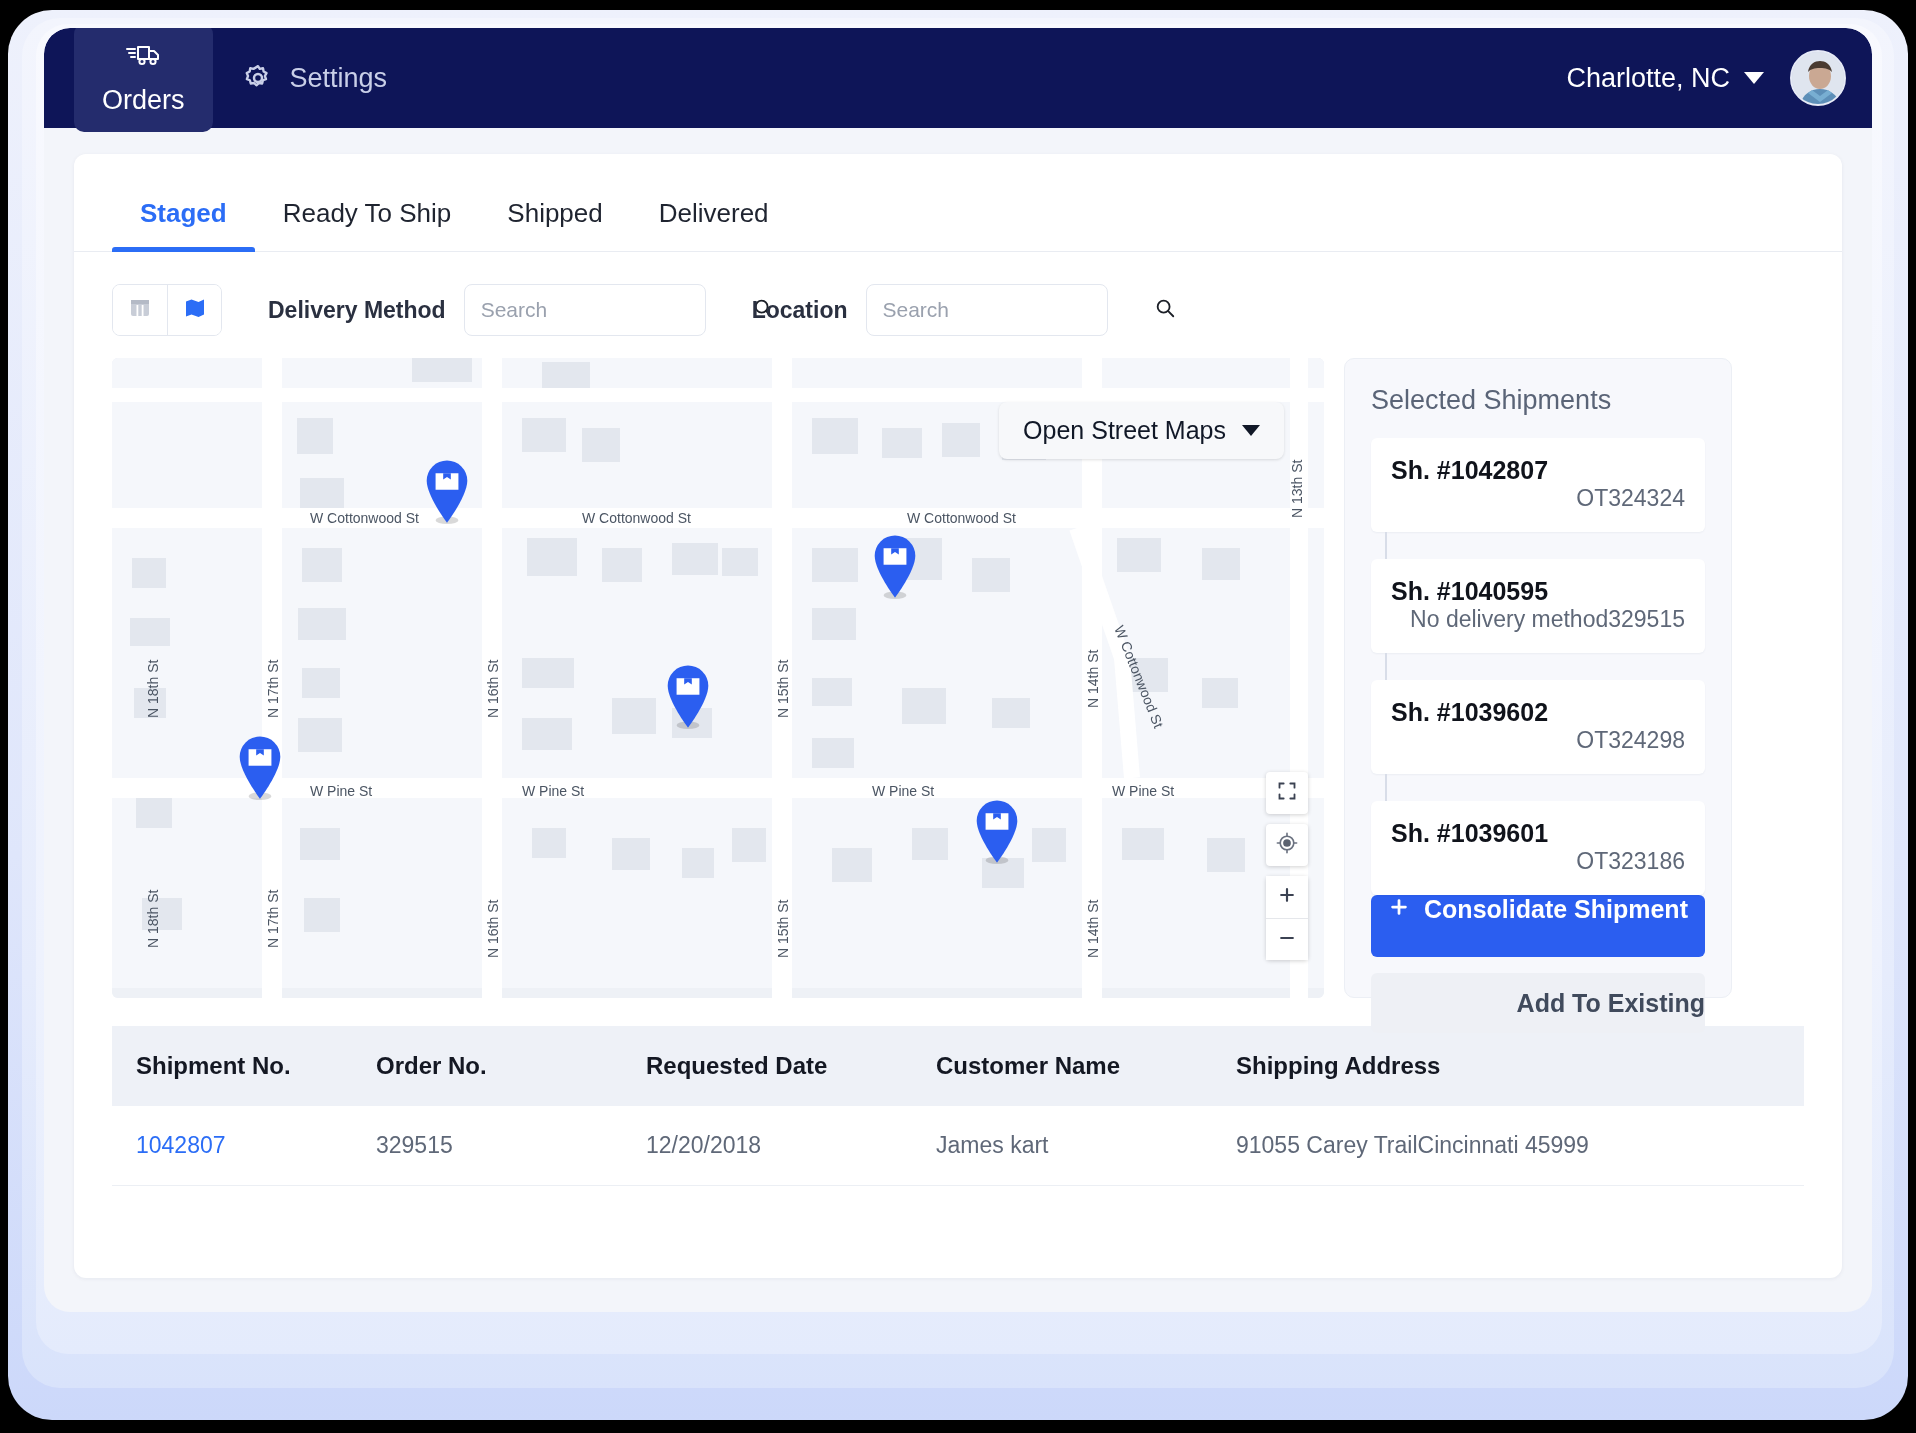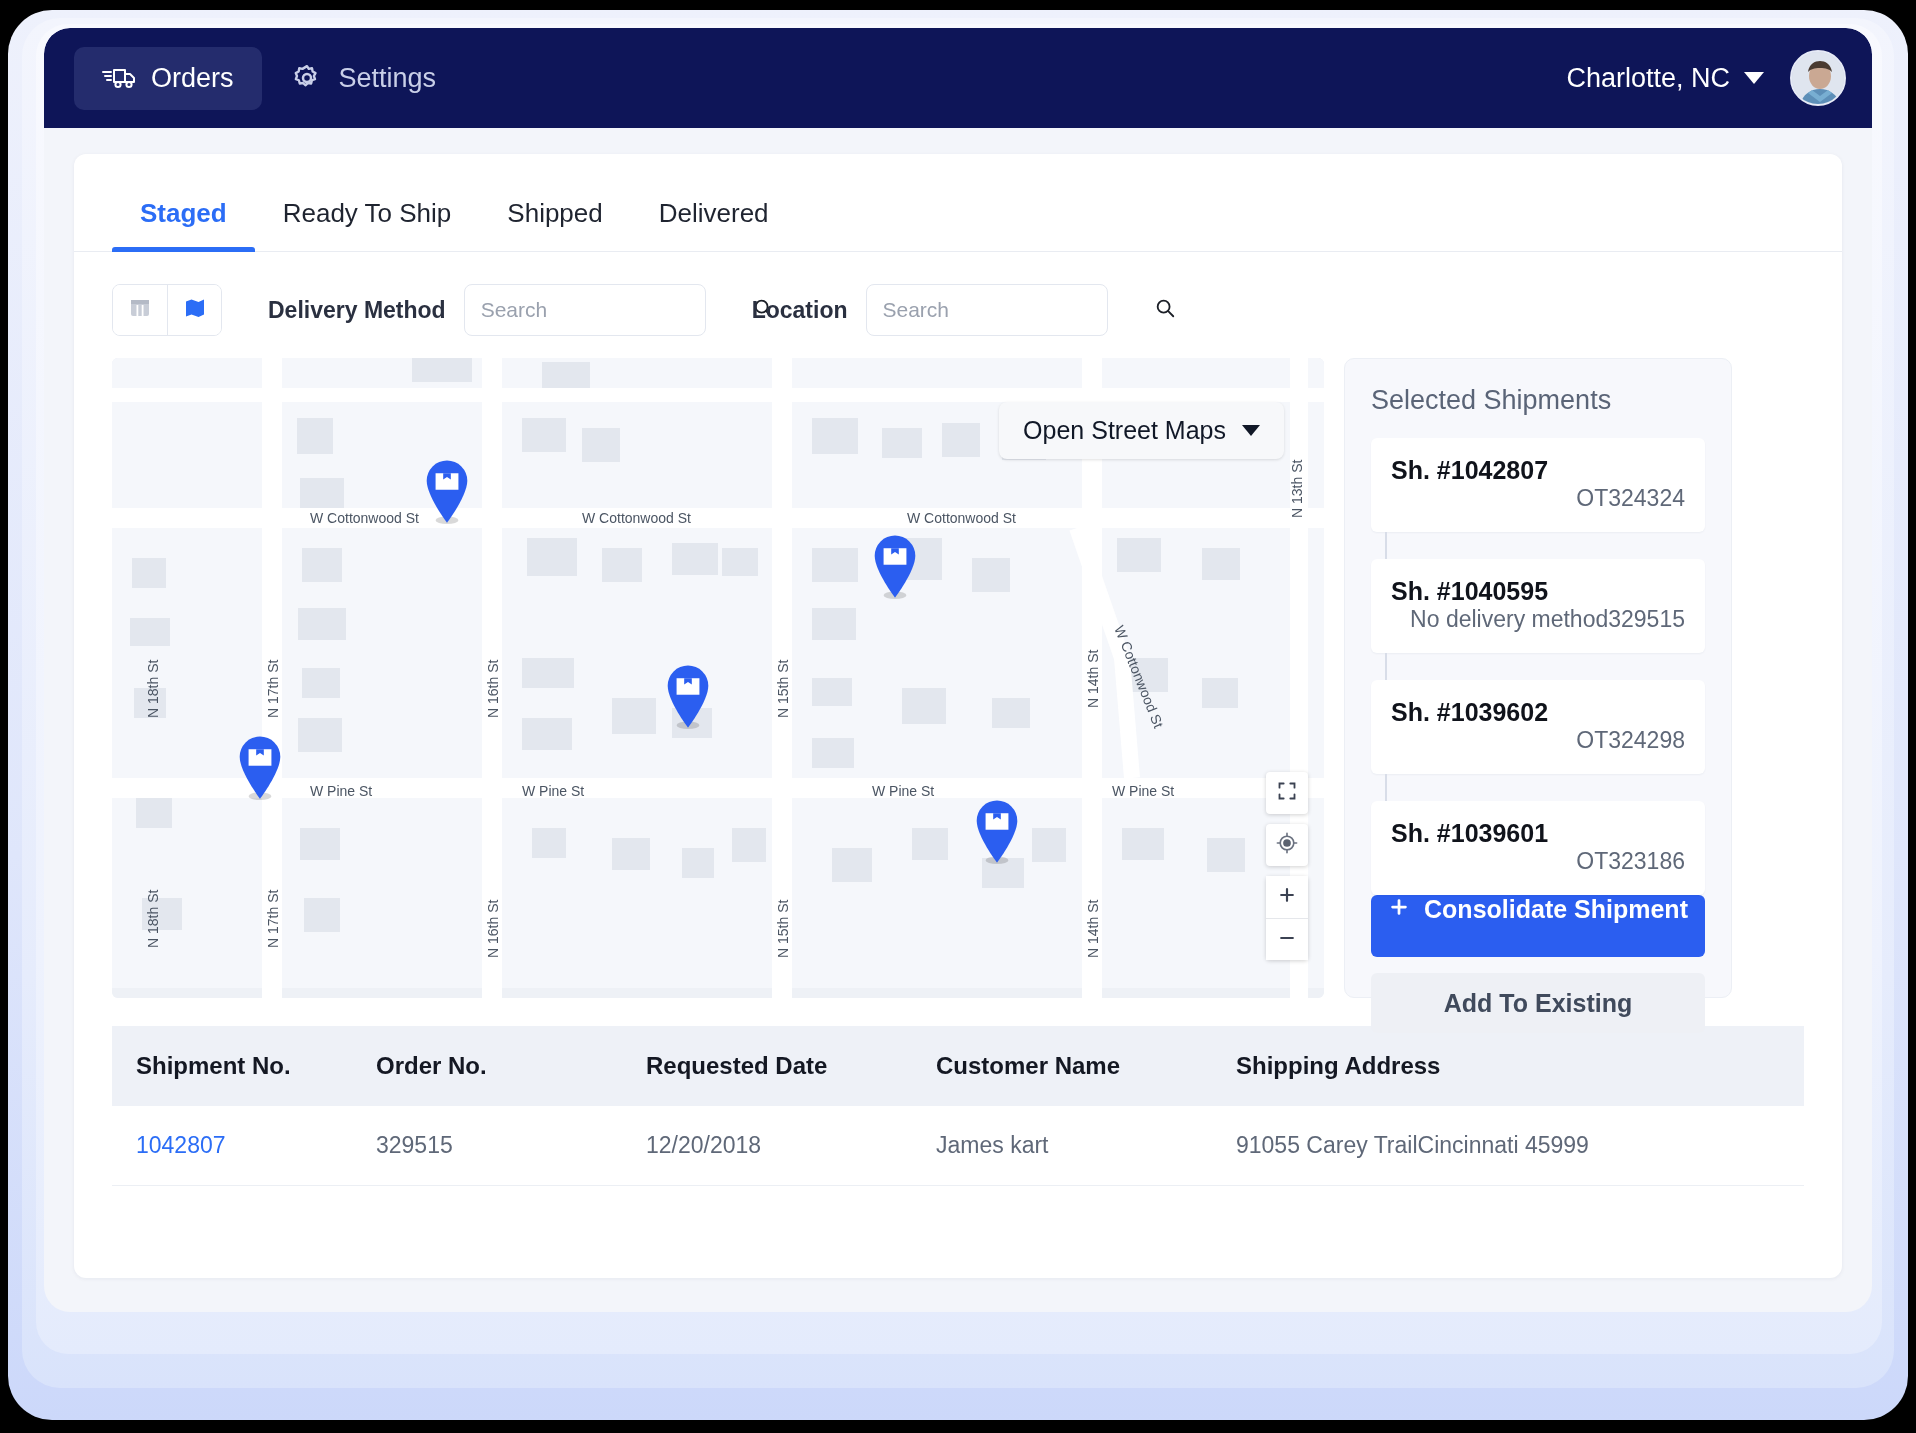--- a/index.html
+++ b/index.html
@@ -50,21 +50,21 @@
     border-radius: 26px 26px 0 0;
   }
   .nav-item {
     display: flex; align-items: center; gap: 15px;
     padding: 16px 28px;
     border-radius: 10px;
     color: #c9cfe8;
     font-size: 27px;
     cursor: pointer;
   }
-  .nav-item.active { background: #242c6d; color: #ffffff; }
+  .nav-item.active { background: #242c6d; color: #ffffff; flex-direction: column; }
   .nav-icon { width: 34px; height: 30px; display:flex; align-items:center; justify-content:center; }
   .nav-spacer { flex: 1; }
   .location {
     display: flex; align-items: center; gap: 14px;
     color: #ffffff; font-size: 27px; cursor: pointer;
     margin-right: 26px;
   }
   .caret-down {
     width: 0; height: 0;
     border-left: 10px solid transparent;
@@ -219,20 +219,21 @@
     cursor: pointer;
     font-family: "Liberation Sans", sans-serif;
   }
   .btn-secondary {
     width: 100%; height: 60px; margin-top: 16px;
     background: #eef0f5; color: #404a5c;
     border: none; border-radius: 6px;
     font-size: 25px; font-weight: 700;
     cursor: pointer;
     font-family: "Liberation Sans", sans-serif;
+    text-align: right;
   }
 
   
   .table-wrap { padding: 28px 38px 0 38px; }
   table { width: 100%; border-collapse: collapse; }
   thead tr { background: #eef1f7; }
   th {
     text-align: left; font-size: 24px; font-weight: 700; color: #141823;
     padding: 26px 0 26px 24px;
   }

